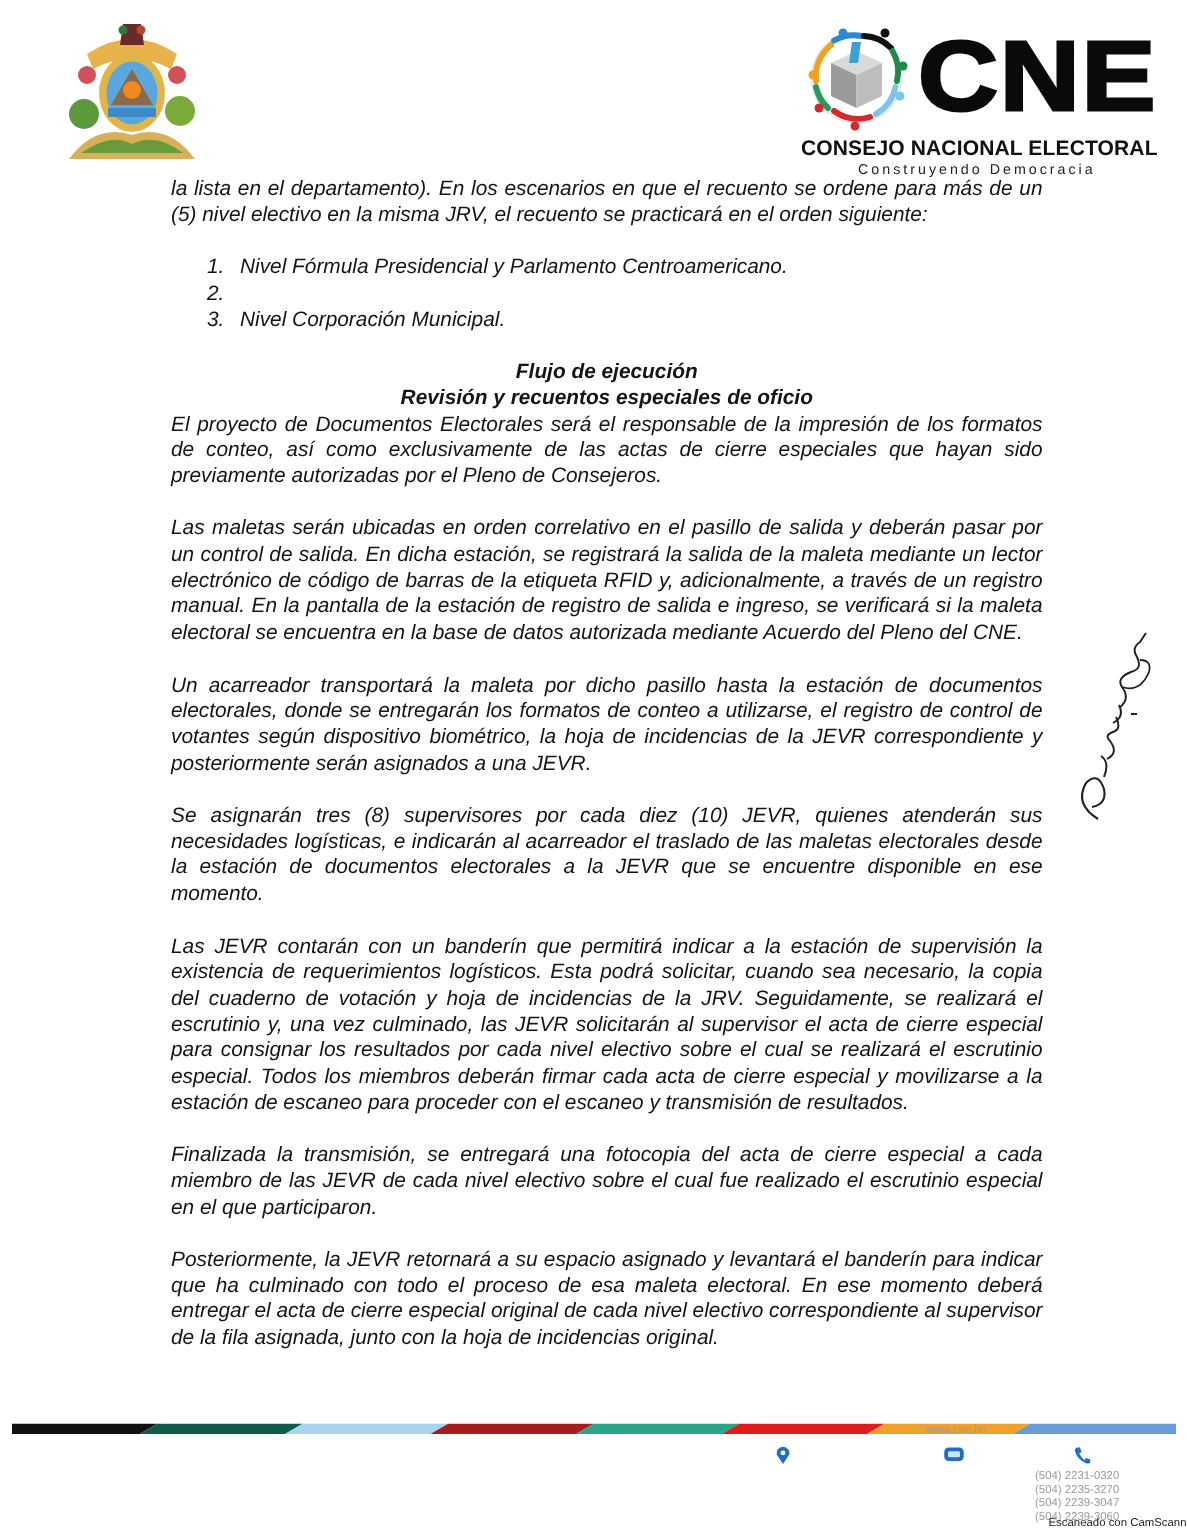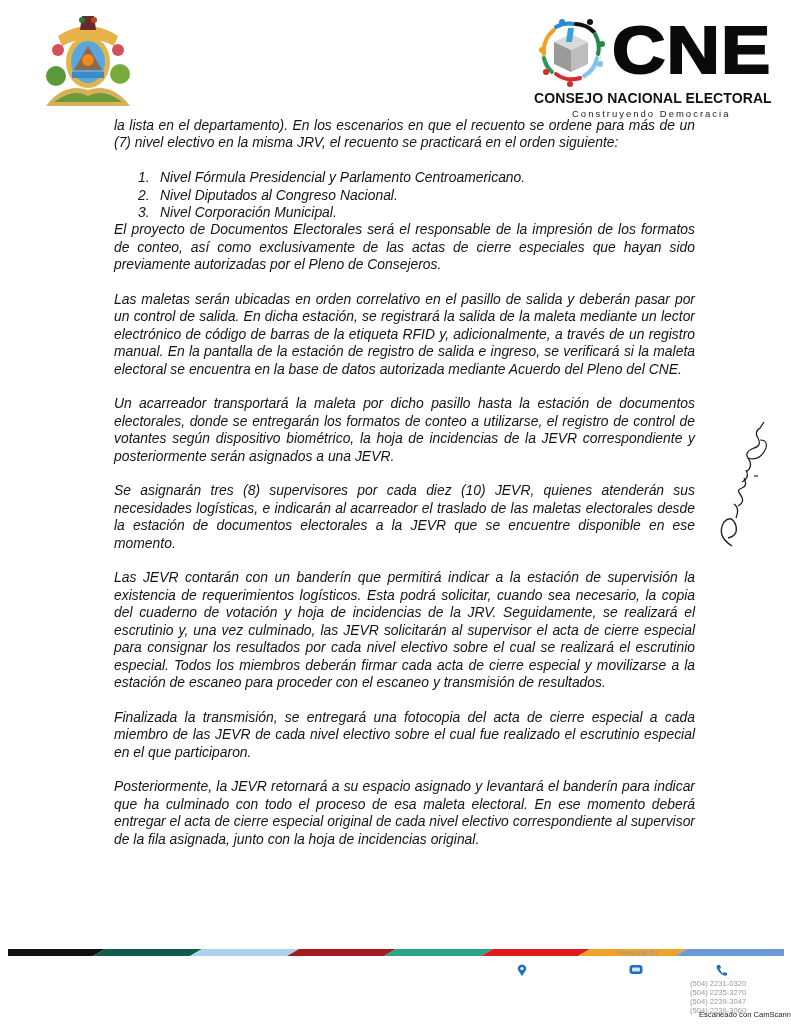--- a/index.html
+++ b/index.html
@@ -83,37 +83,40 @@
       <path d="M22 28 L39 36 L39 58 L22 50 Z" fill="#9a9a9a"></path>
       <path d="M56 28 L39 36 L39 58 L56 50 Z" fill="#bdbdbd"></path>
       <path d="M36 14 L42 14 L40 28 L34 28 Z" fill="#3aa0d8"></path>
     </svg>
     <div class="cne-word">CNE</div>
     <div class="cne-full">CONSEJO NACIONAL ELECTORAL</div>
     <div class="cne-tag">Construyendo Democracia</div>
   </div>
 
   <div class="body">
-    <p class="p-first">la lista en el departamento). En los escenarios en que el recuento se ordene para más de un (7) nivel electivo en la misma JRV, el recuento se practicará en el orden siguiente:</p>
+    <p class="p-first">la lista en el departamento). En los escenarios en que el recuento se ordene para más de un (5) nivel electivo en la misma JRV, el recuento se practicará en el orden siguiente:</p>
 
     <ol class="list">
       <li>
         <span class="num">1.</span>
         <span>Nivel Fórmula Presidencial y Parlamento Centroamericano.</span>
       </li>
       <li>
         <span class="num">2.</span>
-        <span>Nivel Diputados al Congreso Nacional.</span>
       </li>
       <li>
         <span class="num">3.</span>
         <span>Nivel Corporación Municipal.</span>
       </li>
     </ol>
 
+    <div class="heading">
+      <div>Flujo de ejecución</div>
+      <div>Revisión y recuentos especiales de oficio</div>
+    </div>
 
     <p>El proyecto de Documentos Electorales será el responsable de la impresión de los formatos de conteo, así como exclusivamente de las actas de cierre especiales que hayan sido previamente autorizadas por el Pleno de Consejeros.</p>
     <p>Las maletas serán ubicadas en orden correlativo en el pasillo de salida y deberán pasar por un control de salida. En dicha estación, se registrará la salida de la maleta mediante un lector electrónico de código de barras de la etiqueta RFID y, adicionalmente, a través de un registro manual. En la pantalla de la estación de registro de salida e ingreso, se verificará si la maleta electoral se encuentra en la base de datos autorizada mediante Acuerdo del Pleno del CNE.</p>
     <p>Un acarreador transportará la maleta por dicho pasillo hasta la estación de documentos electorales, donde se entregarán los formatos de conteo a utilizarse, el registro de control de votantes según dispositivo biométrico, la hoja de incidencias de la JEVR correspondiente y posteriormente serán asignados a una JEVR.</p>
     <p>Se asignarán tres (8) supervisores por cada diez (10) JEVR, quienes atenderán sus necesidades logísticas, e indicarán al acarreador el traslado de las maletas electorales desde la estación de documentos electorales a la JEVR que se encuentre disponible en ese momento.</p>
     <p>Las JEVR contarán con un banderín que permitirá indicar a la estación de supervisión la existencia de requerimientos logísticos. Esta podrá solicitar, cuando sea necesario, la copia del cuaderno de votación y hoja de incidencias de la JRV. Seguidamente, se realizará el escrutinio y, una vez culminado, las JEVR solicitarán al supervisor el acta de cierre especial para consignar los resultados por cada nivel electivo sobre el cual se realizará el escrutinio especial. Todos los miembros deberán firmar cada acta de cierre especial y movilizarse a la estación de escaneo para proceder con el escaneo y transmisión de resultados.</p>
     <p>Finalizada la transmisión, se entregará una fotocopia del acta de cierre especial a cada miembro de las JEVR de cada nivel electivo sobre el cual fue realizado el escrutinio especial en el que participaron.</p>
     <p>
       <span>Posteriormente, la JEVR retornará a su espacio asignado y levantará el banderín para indicar que ha culminado con todo el proceso de esa maleta electoral. En ese momento deberá entregar el acta de cierre especial original de cada nivel electivo correspondiente al supervisor de la fila</span>
       <span class="last-line-underline">asignada, junto con la hoja de incidencias original.</span>

